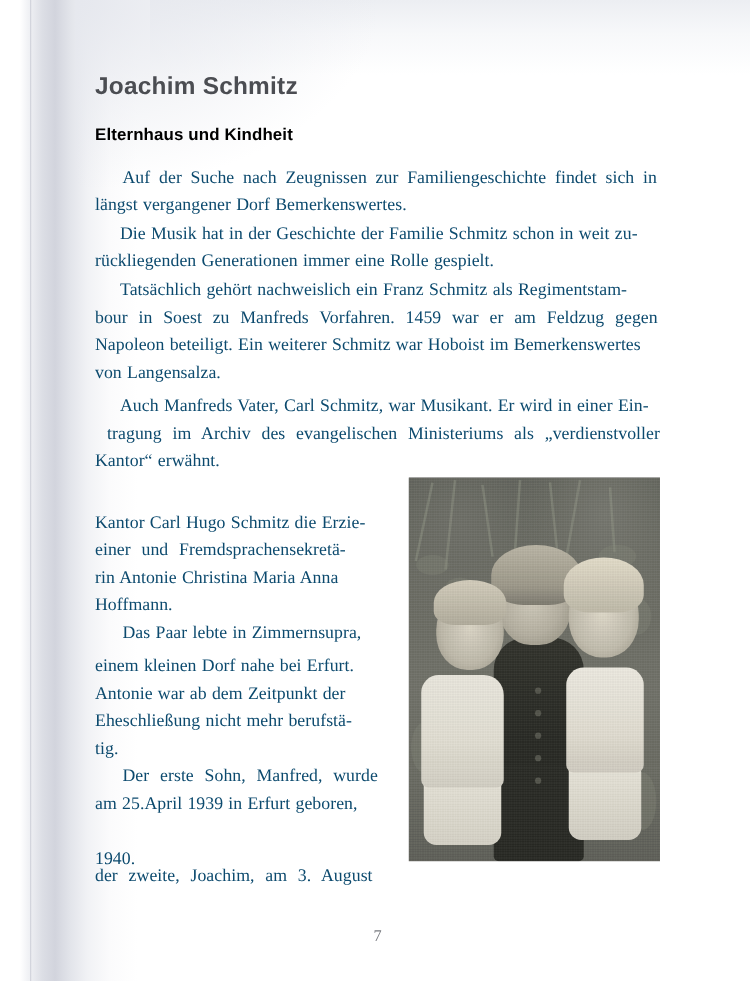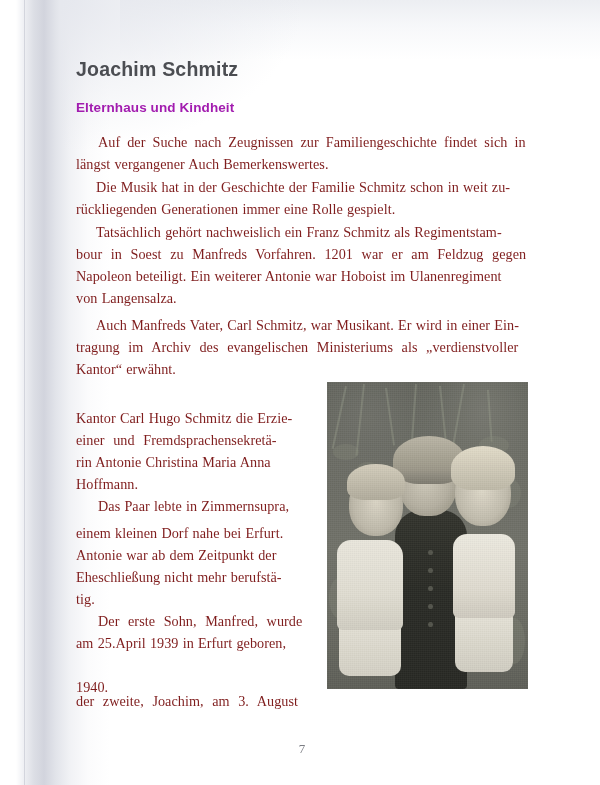--- a/index.html
+++ b/index.html
@@ -75,30 +75,30 @@
     color: #4b4d52;
     letter-spacing: .2px;
   }
   .h2 {
     position: absolute;
     left: 0;
     top: 100px;
     font-family: "Liberation Sans", sans-serif;
     font-size: 13.5px;
     font-weight: 700;
-    color: #a21caf;
+    color: #000000;
     letter-spacing: .1px;
   }
 
   
   .line {
     position: absolute;
     font-family: "Liberation Serif", serif;
     font-size: 14.2px;
-    color: #7f1d1d;
+    color: #0c4a6e;
     white-space: pre;
     letter-spacing: .05px;
   }
   .full { left: 0; width: 452px; }
   .narrow { left: 0; width: 238px; }
   .j2 { word-spacing: 3.4px; }
   .j3 { word-spacing: 0.6px; }
   .j4 { word-spacing: 5.0px; }
 
   
@@ -266,32 +266,32 @@
   <div id="gutter-shadow"></div>
   <div id="gutter-edge"></div>
   <div id="corner-shade"></div>
 
   <div id="content">
 
     <div class="h1">Joachim Schmitz</div>
     <div class="h2">Elternhaus und Kindheit</div>
 
     <div class="line full j2" style="top:134px; text-indent:22px;">Auf der Suche nach Zeugnissen zur Familiengeschichte findet sich in</div>
-    <div class="line full j3" style="top:156px;">längst vergangener Auch Bemerkenswertes.</div>
+    <div class="line full j3" style="top:156px;">längst vergangener Dorf Bemerkenswertes.</div>
 
     <div class="line full j3" style="top:179px; text-indent:20px;">Die Musik hat in der Geschichte der Familie Schmitz schon in weit zu-</div>
     <div class="line full j3" style="top:201px;">rückliegenden Generationen immer eine Rolle gespielt.</div>
 
     <div class="line full j3" style="top:224px; text-indent:20px;">Tatsächlich gehört nachweislich ein Franz Schmitz als Regimentstam-</div>
-    <div class="line full j4" style="top:246px;">bour in Soest zu Manfreds Vorfahren. 1201 war er am Feldzug gegen</div>
-    <div class="line full j3" style="top:268px;">Napoleon beteiligt. Ein weiterer Antonie war Hoboist im Ulanenregiment</div>
+    <div class="line full j4" style="top:246px;">bour in Soest zu Manfreds Vorfahren. 1459 war er am Feldzug gegen</div>
+    <div class="line full j3" style="top:268px;">Napoleon beteiligt. Ein weiterer Schmitz war Hoboist im Bemerkenswertes</div>
     <div class="line full j3" style="top:290px;">von Langensalza.</div>
 
     <div class="line full j3" style="top:317px; text-indent:20px;">Auch Manfreds Vater, Carl Schmitz, war Musikant. Er wird in einer Ein-</div>
-    <div class="line full j4" style="top:339px;">tragung im Archiv des evangelischen Ministeriums als „verdienstvoller</div>
+    <div class="line full j4" style="top:339px;text-align:right;">tragung im Archiv des evangelischen Ministeriums als „verdienstvoller</div>
     <div class="line full j3" style="top:361px;">Kantor“ erwähnt.</div>
 
     <div class="line narrow j3" style="top:410px;">Kantor Carl Hugo Schmitz die Erzie-</div>
     <div class="line narrow j4" style="top:432px;">einer und Fremdsprachensekretä-</div>
     <div class="line narrow j3" style="top:454px;">rin Antonie Christina Maria Anna</div>
     <div class="line narrow j3" style="top:476px;">Hoffmann.</div>
 
     <div class="line narrow j3" style="top:498px; text-indent:22px;">Das Paar lebte in Zimmernsupra,</div>
     <div class="line narrow j3" style="top:525px;">einem kleinen Dorf nahe bei Erfurt.</div>
     <div class="line narrow j3" style="top:547px;">Antonie war ab dem Zeitpunkt der</div>

